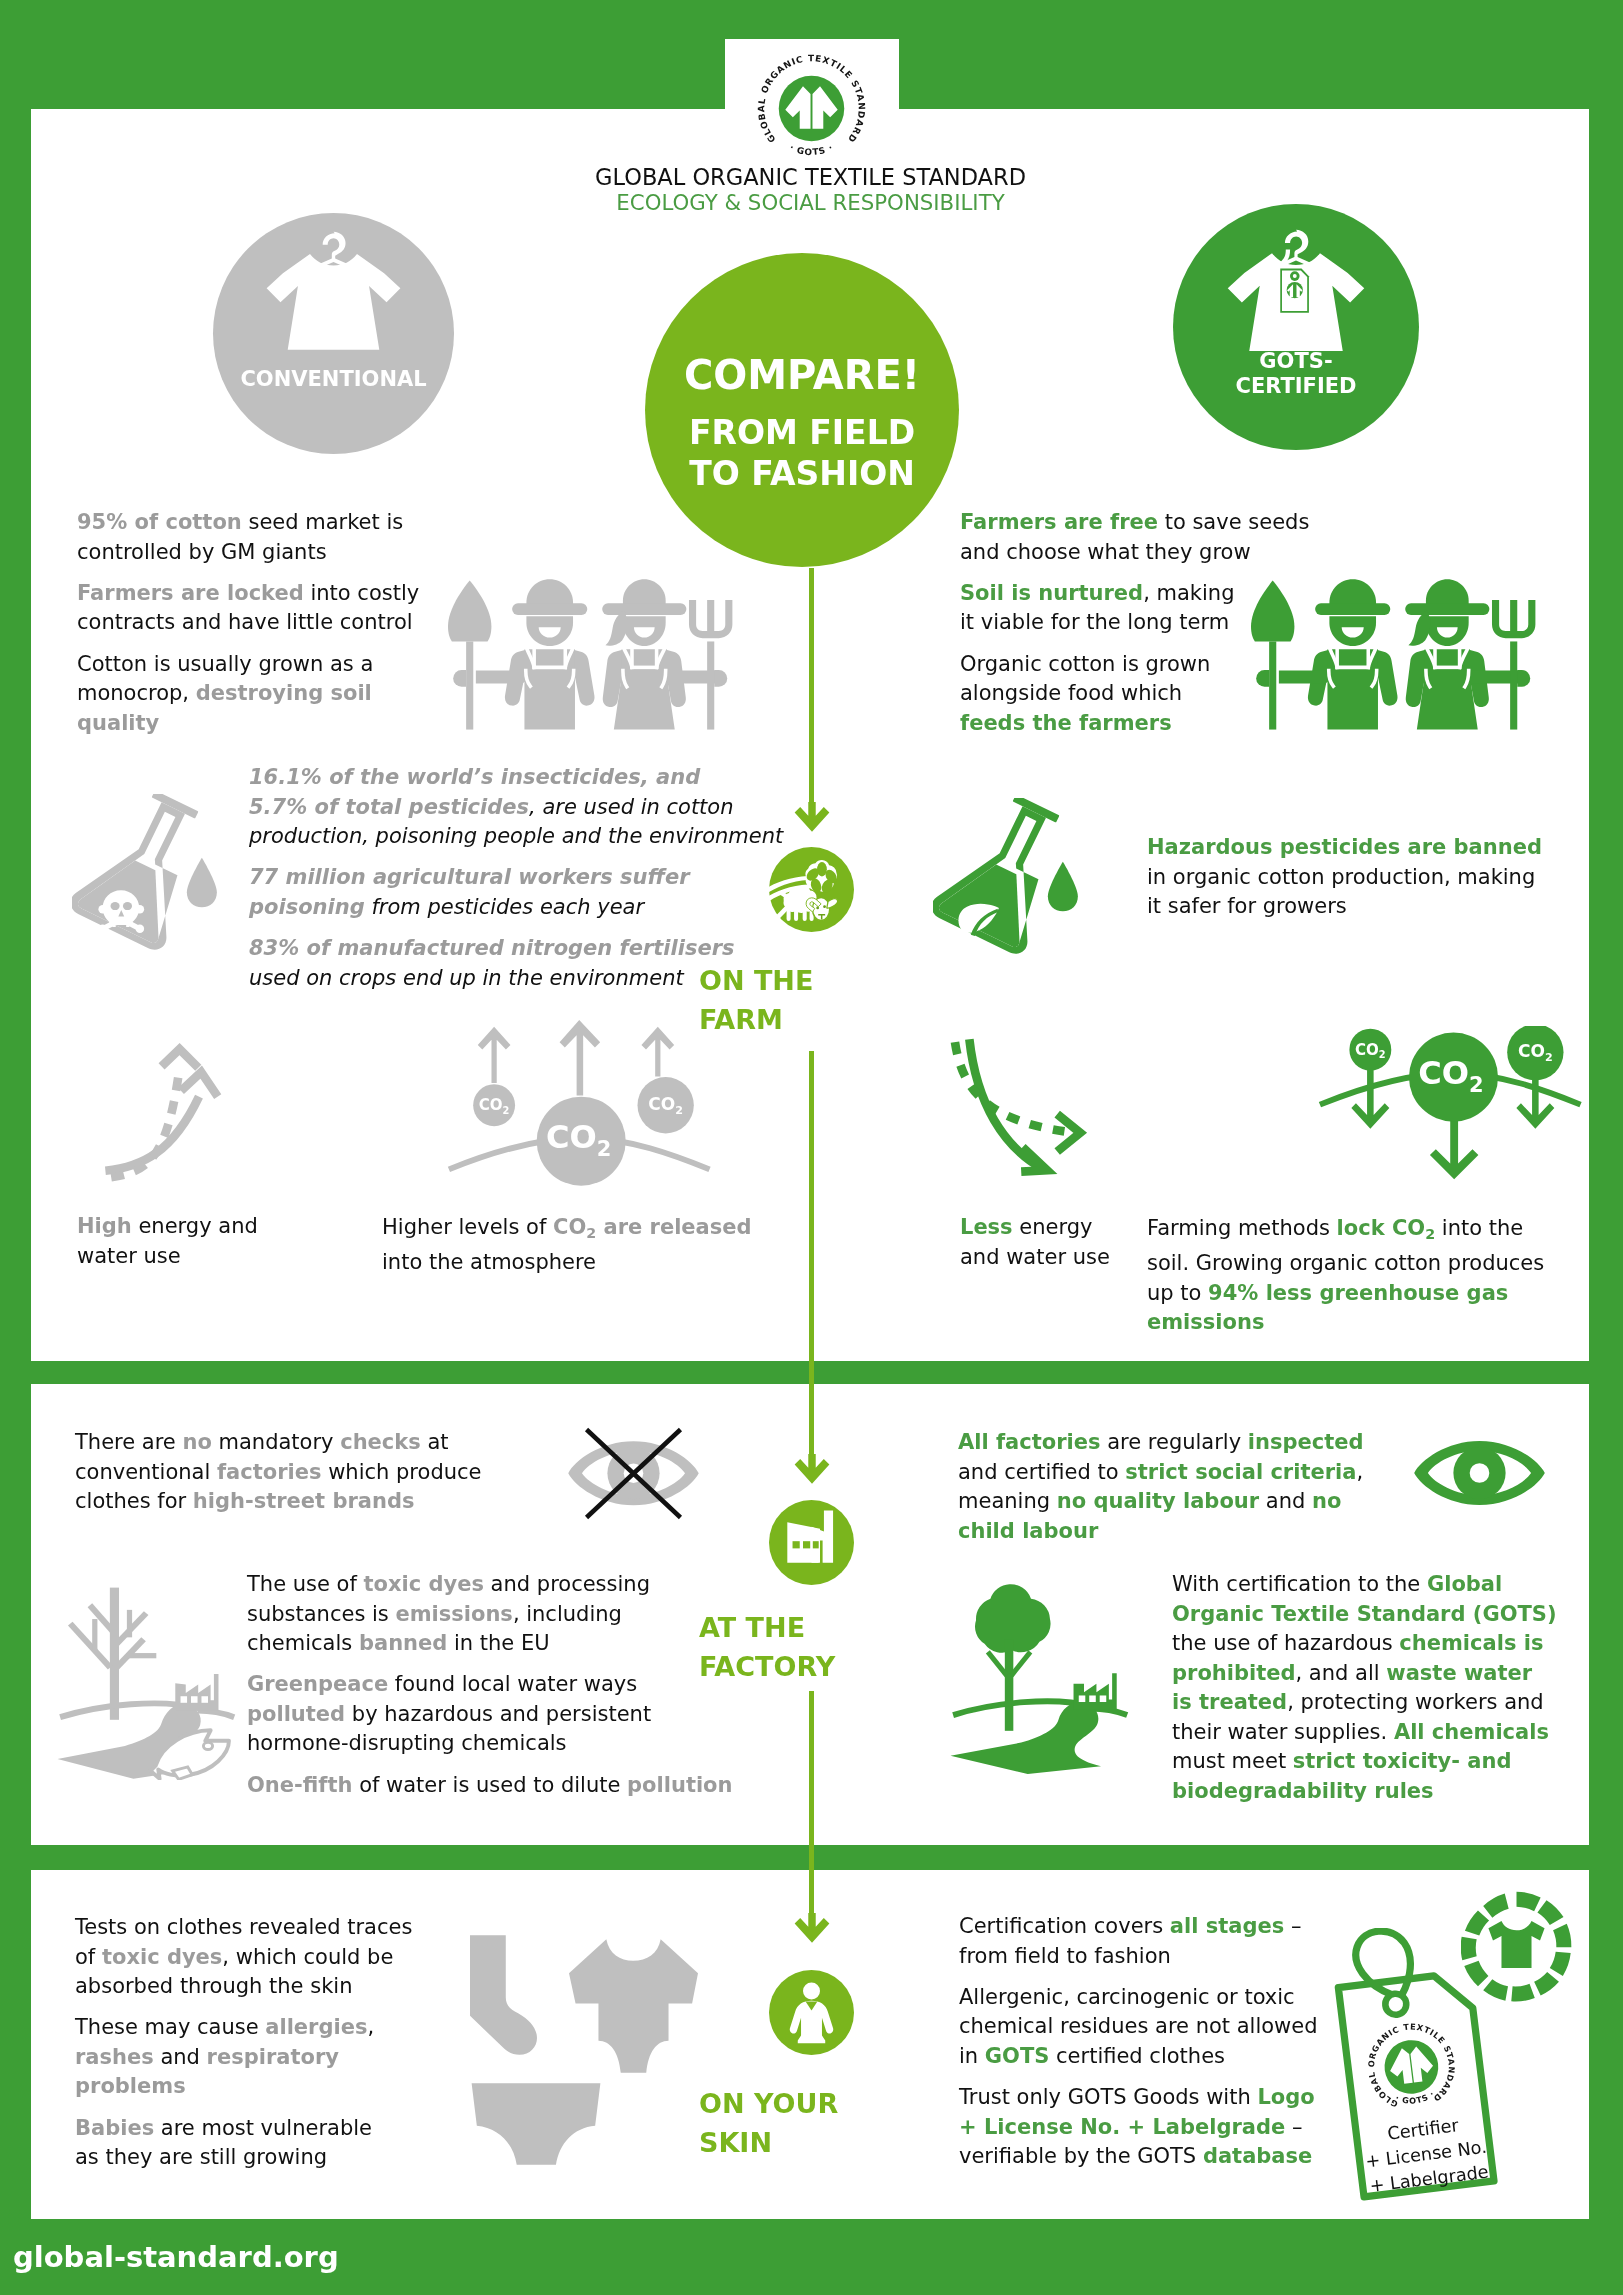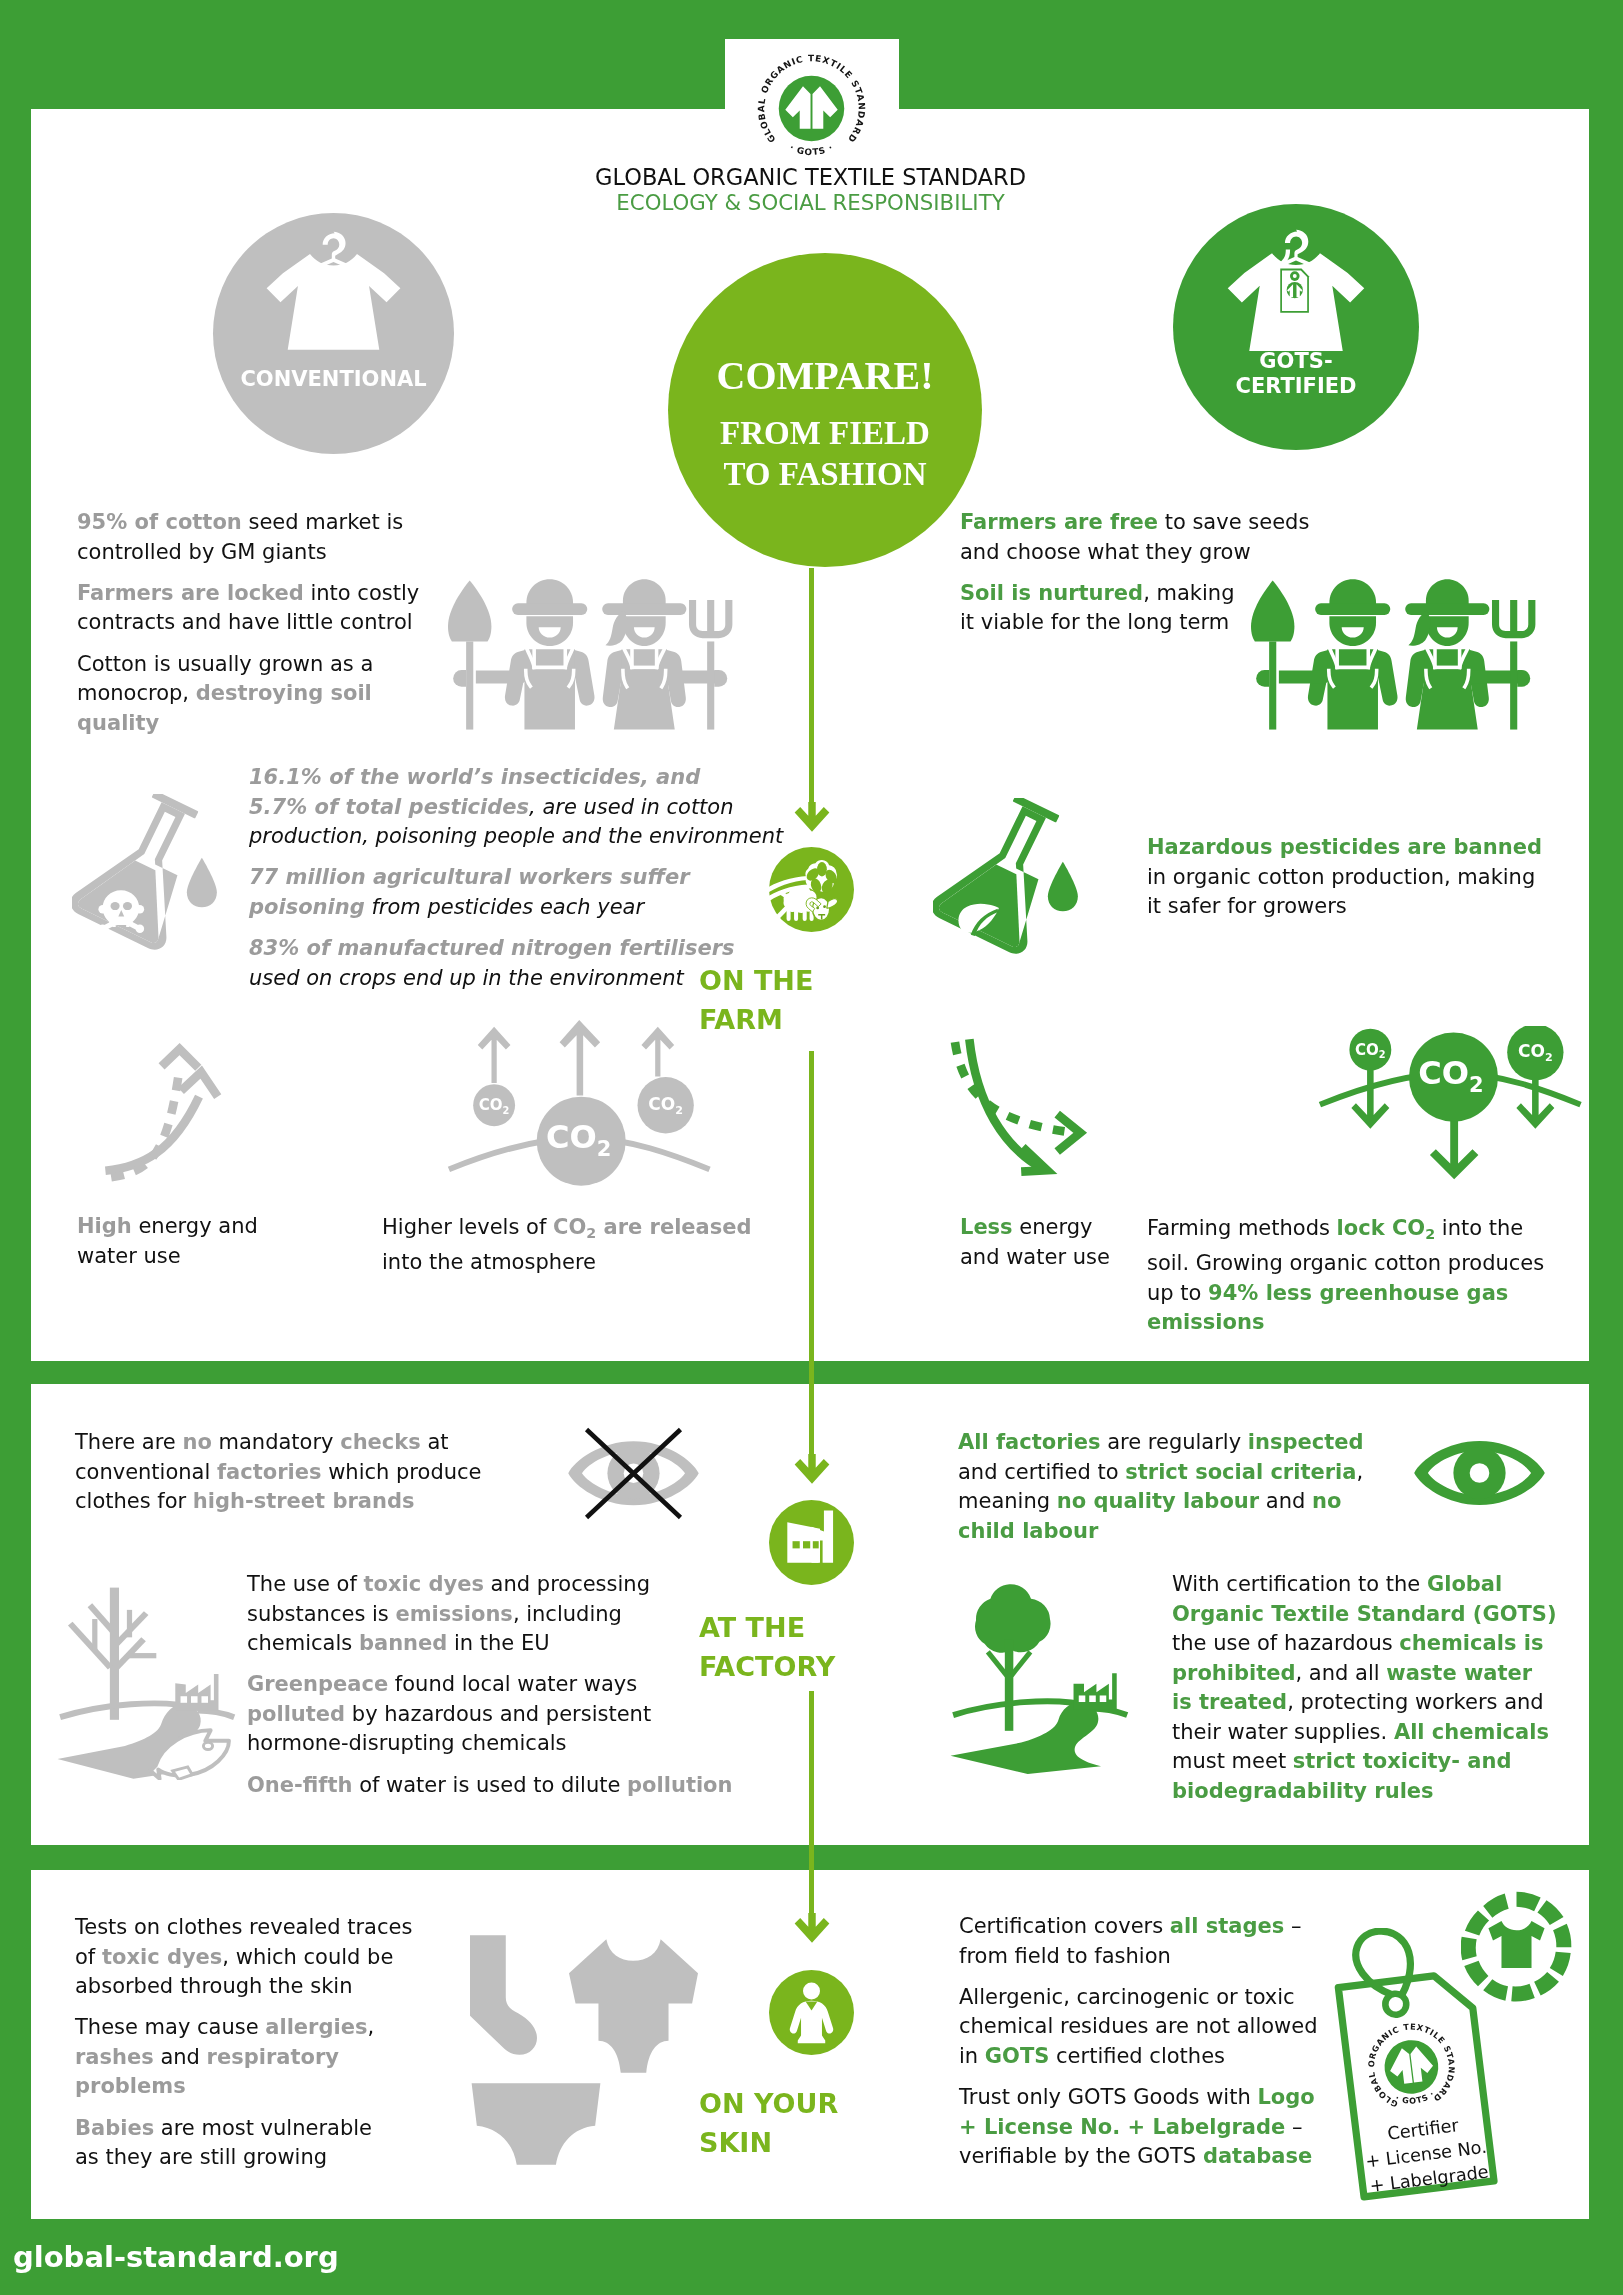--- a/index.html
+++ b/index.html
@@ -35,21 +35,21 @@
   #brand-title{left:156px;top:166px;width:1309px;text-align:center;font-size:22.5px;color:#111;line-height:1;}
   #brand-sub{left:156px;top:192px;width:1309px;text-align:center;font-size:21.3px;color:#4a9c43;line-height:1;}
 
   
   .badge{border-radius:50%;}
   .badge-icon{position:absolute;left:0;top:0;width:100%;height:100%;}
   #badge-conventional{left:213px;top:213px;width:241px;height:241px;background:#bfbfbf;}
   #badge-gots{left:1173px;top:204px;width:246px;height:246px;background:#3d9e35;}
   .badge-label{position:absolute;left:0;width:100%;text-align:center;color:#fff;font-weight:bold;font-size:21px;line-height:25px;}
 
-  #compare-circle{left:668px;top:253px;width:314px;height:314px;background:#7ab51d;border-radius:50%;font-family:Liberation Serif, serif;}
+  #compare-circle{left:645px;top:253px;width:314px;height:314px;background:#7ab51d;border-radius:50%;}
   #compare-title{position:absolute;left:0;top:99px;width:100%;text-align:center;color:#fff;font-weight:bold;font-size:40px;}
   #compare-sub{position:absolute;left:0;top:160px;width:100%;text-align:center;color:#fff;font-weight:bold;font-size:33px;line-height:1.24;}
 
   
   .tx{font-size:21px;line-height:29.5px;color:#111;white-space:nowrap;}
   .tx p{margin:0 0 11.8px 0;}
   .tx p:last-child{margin-bottom:0;}
   .g{color:#9b9b9b;font-weight:bold;}
   .gr{color:#4a9c43;font-weight:bold;}
   sub{font-size:.68em;vertical-align:-.25em;}
@@ -546,20 +546,21 @@
 </svg>
 
 <div class="abs tx" id="tx-farm-conv-top">
     <p><b class="g">95% of cotton</b> seed market is<br>controlled by GM giants</p>
     <p><b class="g">Farmers are locked</b> into costly<br>contracts and have little control</p>
     <p>Cotton is usually grown as a<br>monocrop, <b class="g">destroying soil<br>quality</b></p>
   </div>
 <div class="abs tx" id="tx-farm-gots-top">
     <p><b class="gr">Farmers are free</b> to save seeds<br>and choose what they grow</p>
     <p><b class="gr">Soil is nurtured</b>, making<br>it viable for the long term</p>
+    <p>Organic cotton is grown<br>alongside food which<br><b class="gr">feeds the farmers</b></p>
   </div>
 <div class="abs tx" id="tx-farm-conv-pest">
     <p><b class="g">16.1% of the world’s insecticides, and<br>5.7% of total pesticides</b>, are used in cotton<br>production, poisoning people and the environment</p>
     <p><b class="g">77 million agricultural workers suffer<br>poisoning</b> from pesticides each year</p>
     <p><b class="g">83% of manufactured nitrogen fertilisers</b><br>used on crops end up in the environment</p>
   </div>
 <div class="abs tx" id="tx-farm-gots-pest">
     <p><b class="gr">Hazardous pesticides are banned</b><br>in organic cotton production, making<br>it safer for growers</p>
   </div>
 <div class="abs tx" id="tx-farm-conv-energy"><b class="g">High</b> energy and<br>water use</div>

